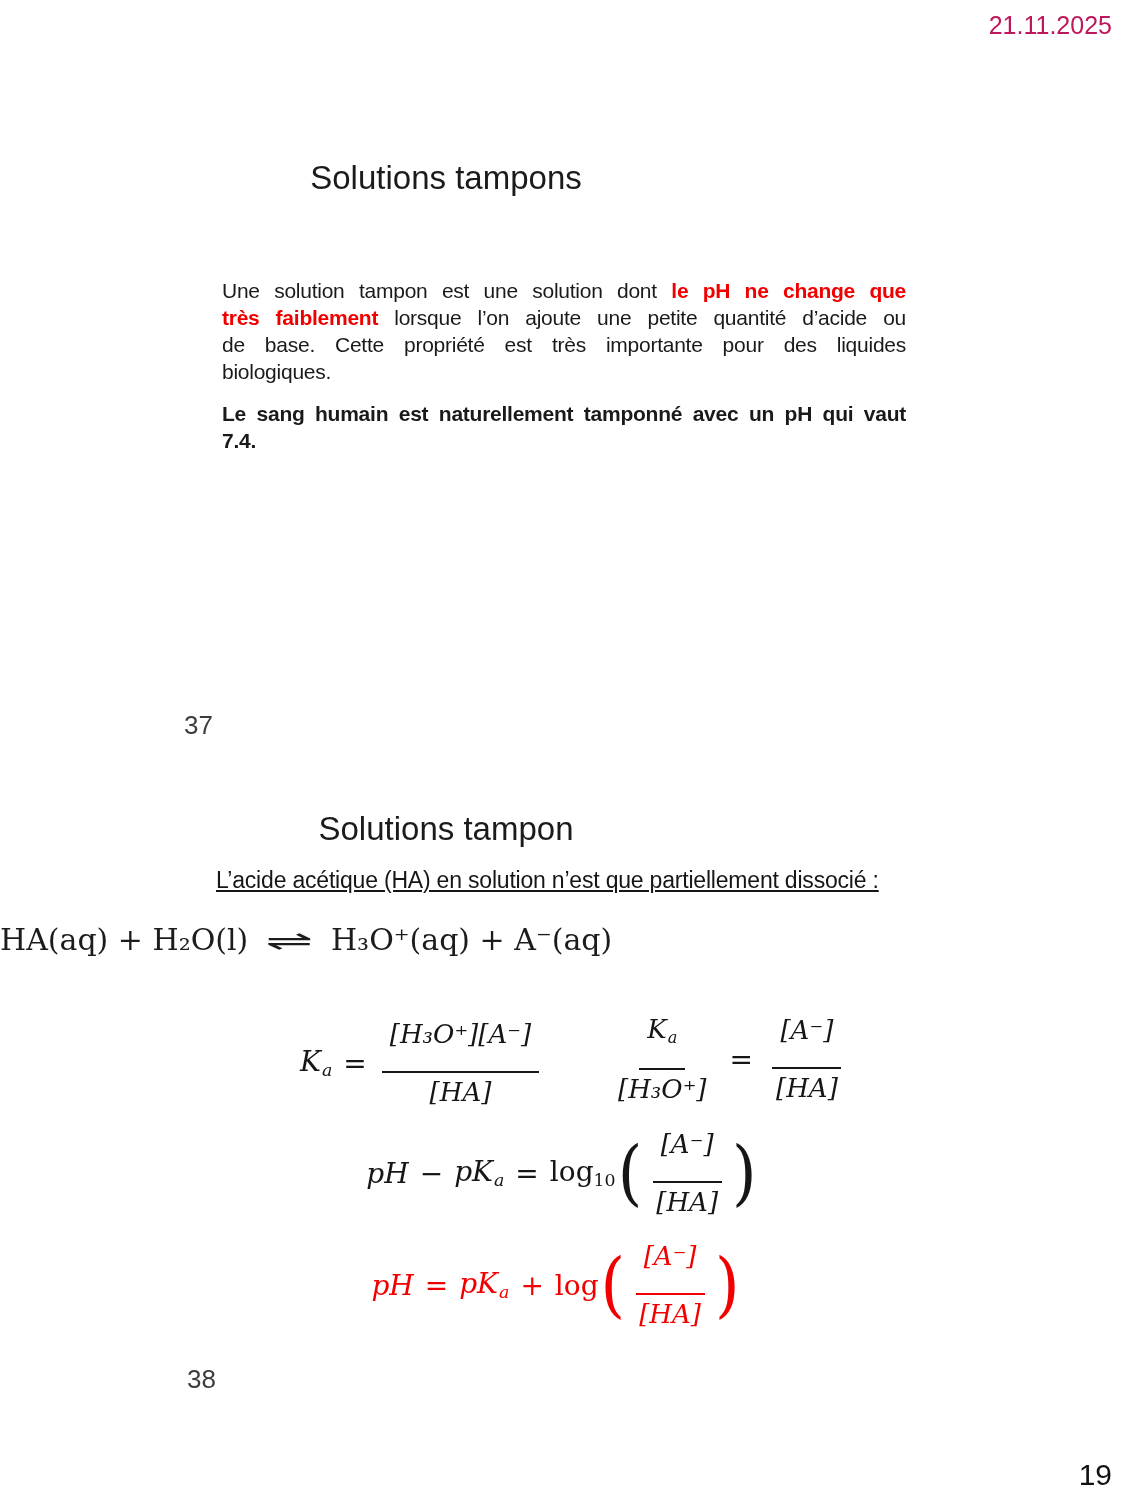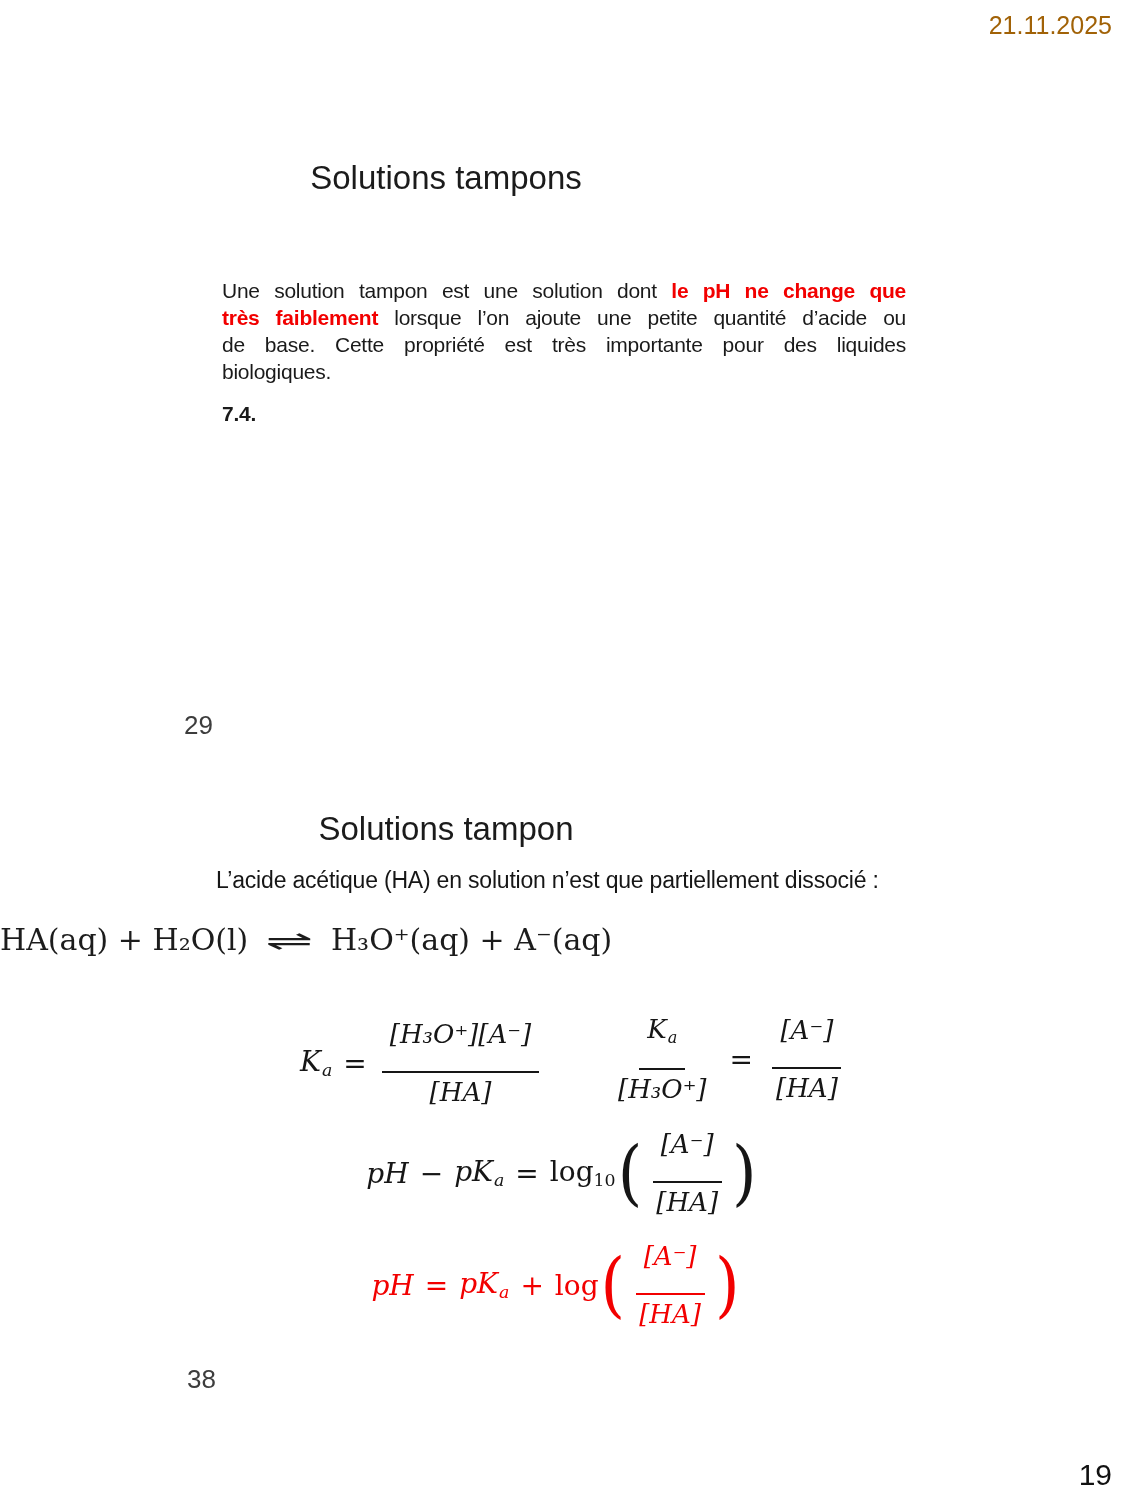--- a/index.html
+++ b/index.html
@@ -14,21 +14,21 @@
     position:relative;
     width:1125px; height:1500px;
     background:var(--background);
     font-family:"Liberation Sans", sans-serif;
     color:var(--text);
     overflow:hidden;
   }
   
   .date{
     position:absolute; top:11px; left:0; width:1112px;
-    text-align:right; font-size:25px; color:#a16207;
+    text-align:right; font-size:25px; color:#be185d;
   }
   .page-number{
     position:absolute; top:1458px; left:0; width:1112px;
     text-align:right; font-size:30px; color:#111;
   }
   .slide-number{
     position:absolute; font-size:26px; color:var(--muted); line-height:1;
   }
   .num37{ left:184px; top:712px; }
   .num38{ left:187px; top:1366px; }
@@ -45,21 +45,21 @@
     font-size:21px; line-height:27px; letter-spacing:-0.25px;
   }
   .para1{ top:277px; }
   .para2{ top:400px; font-weight:700; }
   .jline{ text-align:justify; text-align-last:justify; }
   .lline{ text-align:left; }
   .rb{ color:var(--red); font-weight:700; }
   
   .intro{
     position:absolute; left:216px; top:867px;
-    font-size:23px; letter-spacing:-0.2px; color:#161616;
+    font-size:23px; letter-spacing:-0.2px; color:#161616;text-decoration:underline;
   }
   .reaction{
     position:absolute; left:0; top:922px; width:1090px;
     text-align:left; font-family:"DejaVu Serif", serif;
     font-size:30px; color:#1c1c1c;
   }
   .reaction .arrow{
     display:inline-block; font-family:"DejaVu Sans", sans-serif;
     transform:scaleX(2.1); margin:0 30px; font-size:0.9em;
   }
@@ -105,24 +105,25 @@
       </div>
       <div class="jline">
         <span class="rb">très faiblement</span>
         <span>lorsque l’on ajoute une petite quantité d’acide ou</span>
       </div>
       <div class="jline">de base. Cette propriété est très importante pour des liquides</div>
       <div class="lline">biologiques.</div>
     </div>
 
     <div class="para para2">
+      <div class="jline">Le sang humain est naturellement tamponné avec un pH qui vaut</div>
       <div class="lline">7.4.</div>
     </div>
 
-    <div class="slide-number num37">29</div>
+    <div class="slide-number num37">37</div>
   </section>
 
   <section>
     <h1 class="slide-title title38">Solutions tampon</h1>
 
     <div class="intro">L’acide acétique (HA) en solution n’est que partiellement dissocié :</div>
 
     <div class="reaction">
       <span>HA(aq) + H₂O(l)</span><span class="arrow">⇌</span><span>H₃O⁺(aq) + A⁻(aq)</span>
     </div>

